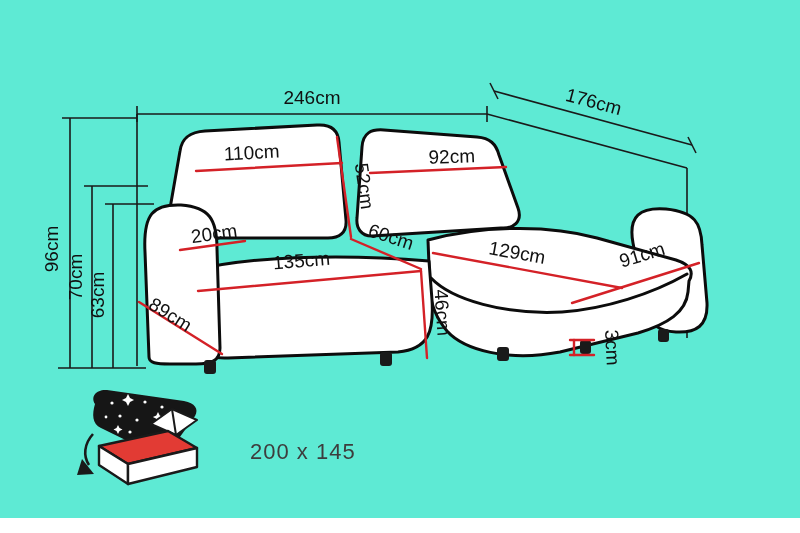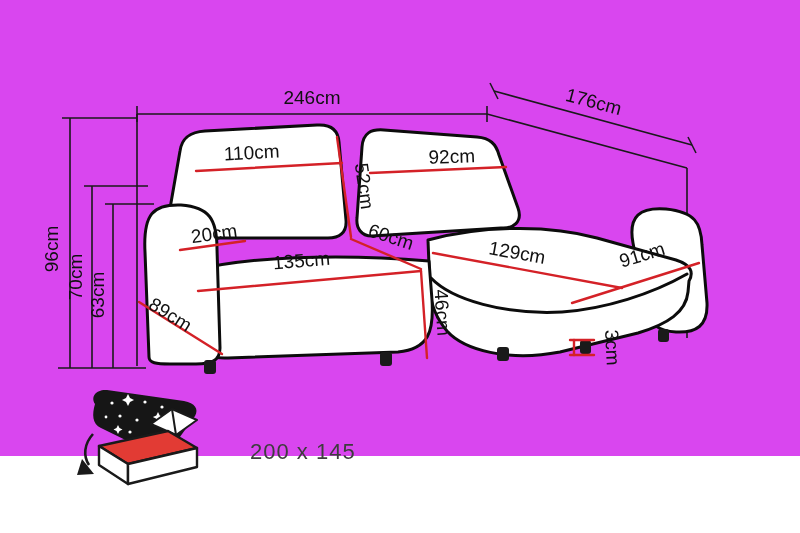--- a/index.html
+++ b/index.html
@@ -1,20 +1,20 @@
 <!DOCTYPE html>
 <html><head>
 <meta charset="utf-8">
 <style>
   html,body{margin:0;padding:0;}
   body{
     width:800px;height:533px;background:#ffffff;overflow:hidden;
     font-family:"Liberation Sans",sans-serif;
   }
-  .stage{position:relative;width:800px;height:456px;background:#d946ef;}
+  .stage{position:relative;width:800px;height:518px;background:#5eead4;}
   svg{display:block;}
   .dim-label{
     font-size:19px;font-weight:400;text-anchor:middle;
     font-family:"Liberation Sans",sans-serif;
   }
   .size-label{
     font-size:22px;font-weight:500;letter-spacing:1px;text-anchor:start;
     font-family:"Liberation Sans",sans-serif;
   }
 </style>

